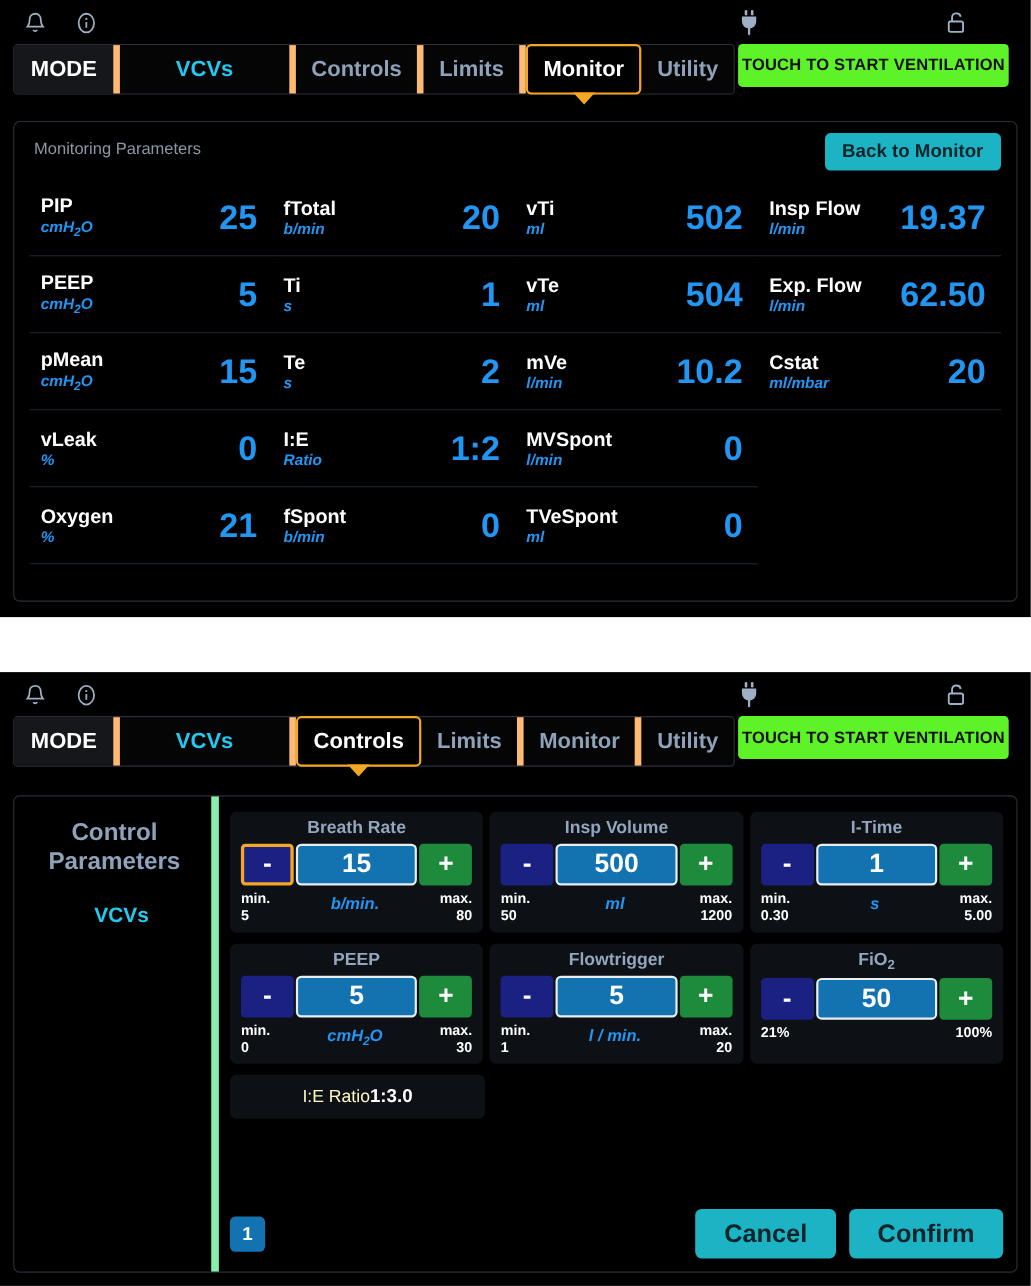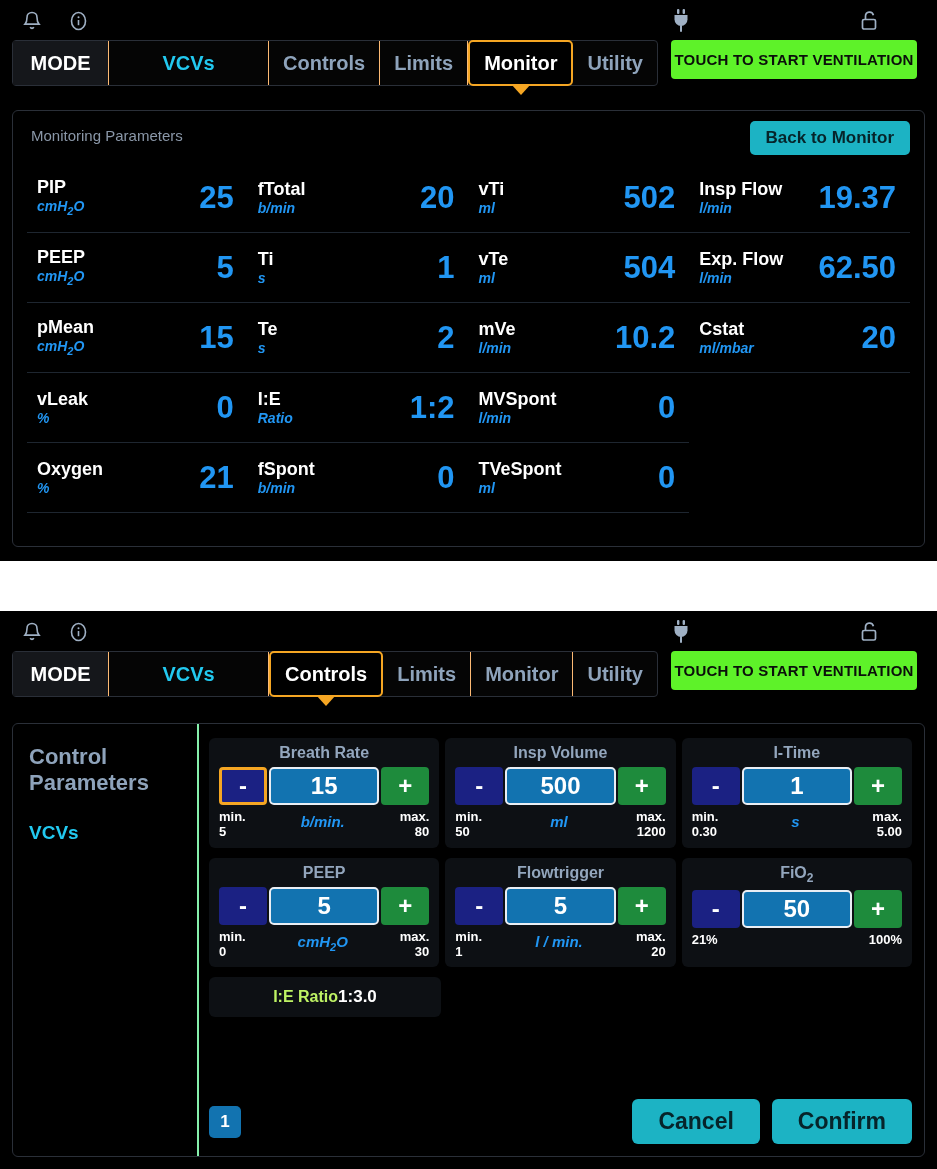--- a/index.html
+++ b/index.html
@@ -60,21 +60,21 @@
     box-sizing: border-box;
   }
   .tab {
     display: flex;
     align-items: center;
     justify-content: center;
     padding: 0 14px;
     font-size: 20px;
     font-weight: bold;
     color: #8ea3bb;
-    border-right: 1px solid #fdba74;
+    border-right: 6px solid #fdba74;
     box-sizing: border-box;
     position: relative;
     white-space: nowrap;
   }
   .tab:last-child { border-right: none; }
   .tab.mode {
     color: #ffffff;
     background: #15171b;
     min-width: 96px;
   }
@@ -197,23 +197,24 @@
   
   #controls-panel { top: 112px; bottom: 12px; }
   .ctl-body {
     position: absolute;
     inset: 0;
     display: flex;
   }
   .ctl-side {
     width: 186px;
     flex: 0 0 186px;
-    border-right: 2px solid #86efac;
+    border-right: 7px solid #86efac;
     padding: 20px 0 0 16px;
     box-sizing: border-box;
+    text-align: center;
   }
   .ctl-side-title {
     font-size: 22px;
     font-weight: bold;
     color: #8ea3bb;
     line-height: 1.18;
     max-width: 150px;
   }
   .ctl-side-mode {
     margin-top: 26px;
@@ -308,22 +309,22 @@
   .ie-box {
     width: 232px;
     background: #0d1014;
     border-radius: 6px;
     padding: 10px 0;
     text-align: center;
     margin-top: 8px;
   }
   .ie-label {
     font-size: 16px;
-    font-weight: bold;
-    color: #bef264;
+    font-weight: normal;
+    color: #fef9c3;
   }
   .ie-value {
     font-size: 17px;
     font-weight: bold;
     color: #ffffff;
   }
 
   .ctl-footer {
     position: absolute;
     left: 10px;

